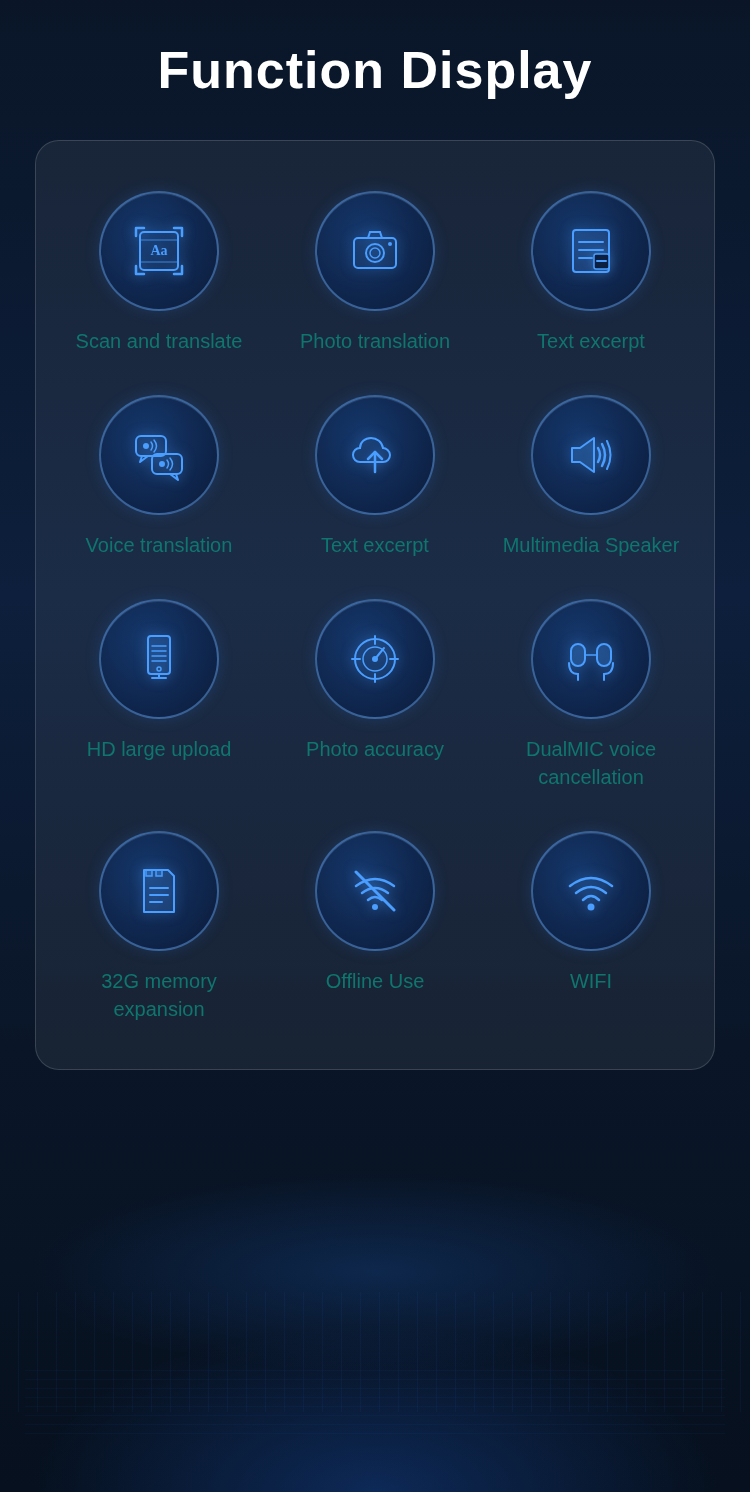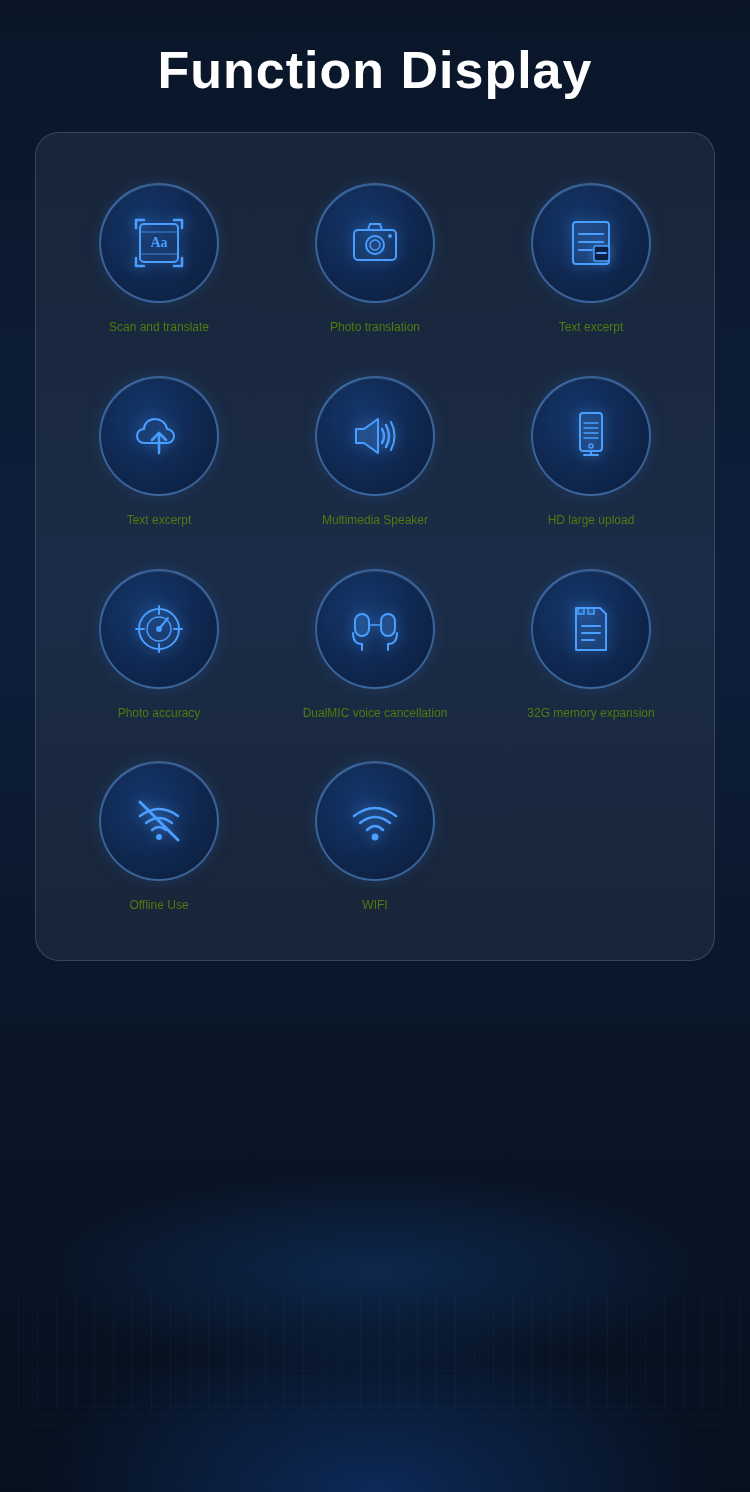--- a/index.html
+++ b/index.html
@@ -47,21 +47,21 @@
       );
       pointer-events: none;
     }
 
     .page-title {
       font-size: 52px;
       font-weight: 900;
       color: #ffffff;
       text-align: center;
       margin-top: 40px;
-      margin-bottom: 32px;
+      margin-bottom: 40px;
       letter-spacing: 1px;
     }
 
     .card {
       width: 680px;
       background: rgba(255, 255, 255, 0.06);
       border: 1px solid rgba(255, 255, 255, 0.15);
       border-radius: 24px;
       padding: 30px 20px 36px;
       display: grid;
@@ -92,22 +92,22 @@
       box-shadow: 0 0 15px rgba(50, 120, 220, 0.2), inset 0 1px 0 rgba(255,255,255,0.1);
     }
 
     .icon-circle svg {
       width: 54px;
       height: 54px;
       filter: drop-shadow(0 0 6px rgba(80, 160, 255, 0.6));
     }
 
     .feature-label {
-      color: #4d7c0f;
-      font-size: 12px;
+      color: #0f766e;
+      font-size: 20px;
       text-align: center;
       line-height: 1.4;
       font-weight: 400;
     }
 
     
     .bottom-glow {
       position: absolute;
       bottom: 0;
       left: 0;
@@ -193,20 +193,41 @@
         <line x1="15" y1="26" x2="39" y2="26" stroke="#4a9eff" stroke-width="2" stroke-linecap="round"></line>
         <line x1="15" y1="34" x2="28" y2="34" stroke="#4a9eff" stroke-width="2" stroke-linecap="round"></line>
 
         <rect x="30" y="30" width="15" height="15" rx="2" fill="rgba(10,25,55,0.9)" stroke="#4a9eff" stroke-width="1.5"></rect>
         <line x1="33" y1="37" x2="42" y2="37" stroke="#4a9eff" stroke-width="2" stroke-linecap="round"></line>
       </svg>
     </div>
     <span class="feature-label">Text excerpt</span>
   </div>
 
+  <div class="feature-item">
+    <div class="icon-circle">
+      <svg viewBox="0 0 54 54" fill="none" xmlns="http://www.w3.org/2000/svg">
+
+        <rect x="4" y="8" width="30" height="20" rx="5" stroke="#4a9eff" stroke-width="2" fill="none"></rect>
+        <path d="M10 28 L8 34 L16 28" stroke="#4a9eff" stroke-width="2" fill="none" stroke-linejoin="round"></path>
+
+        <circle cx="14" cy="18" r="3" fill="#4a9eff"></circle>
+        <path d="M19 14 Q22 18 19 22" stroke="#4a9eff" stroke-width="1.5" fill="none" stroke-linecap="round"></path>
+        <path d="M22 12 Q27 18 22 24" stroke="#4a9eff" stroke-width="1.5" fill="none" stroke-linecap="round"></path>
+
+        <rect x="20" y="26" width="30" height="20" rx="5" stroke="#4a9eff" stroke-width="2" fill="none"></rect>
+        <path d="M44 46 L46 52 L38 46" stroke="#4a9eff" stroke-width="2" fill="none" stroke-linejoin="round"></path>
+
+        <circle cx="30" cy="36" r="3" fill="#4a9eff"></circle>
+        <path d="M35 32 Q38 36 35 40" stroke="#4a9eff" stroke-width="1.5" fill="none" stroke-linecap="round"></path>
+        <path d="M38 30 Q43 36 38 42" stroke="#4a9eff" stroke-width="1.5" fill="none" stroke-linecap="round"></path>
+      </svg>
+    </div>
+    <span class="feature-label">Voice translation</span>
+  </div>
 
   <div class="feature-item">
     <div class="icon-circle">
       <svg viewBox="0 0 54 54" fill="none" xmlns="http://www.w3.org/2000/svg">
 
         <path d="M12 34 C8 34 5 31 5 27 C5 23 8 20 12 20 C12 14 17 10 23 10 C29 10 34 14 35 20 C38 20 42 23 42 27 C42 31 39 34 35 34 Z" stroke="#4a9eff" stroke-width="2" fill="none"></path>
 
         <line x1="27" y1="44" x2="27" y2="24" stroke="#4a9eff" stroke-width="2.5" stroke-linecap="round"></line>
         <path d="M20 31 L27 24 L34 31" stroke="#4a9eff" stroke-width="2.5" fill="none" stroke-linecap="round" stroke-linejoin="round"></path>
       </svg>

